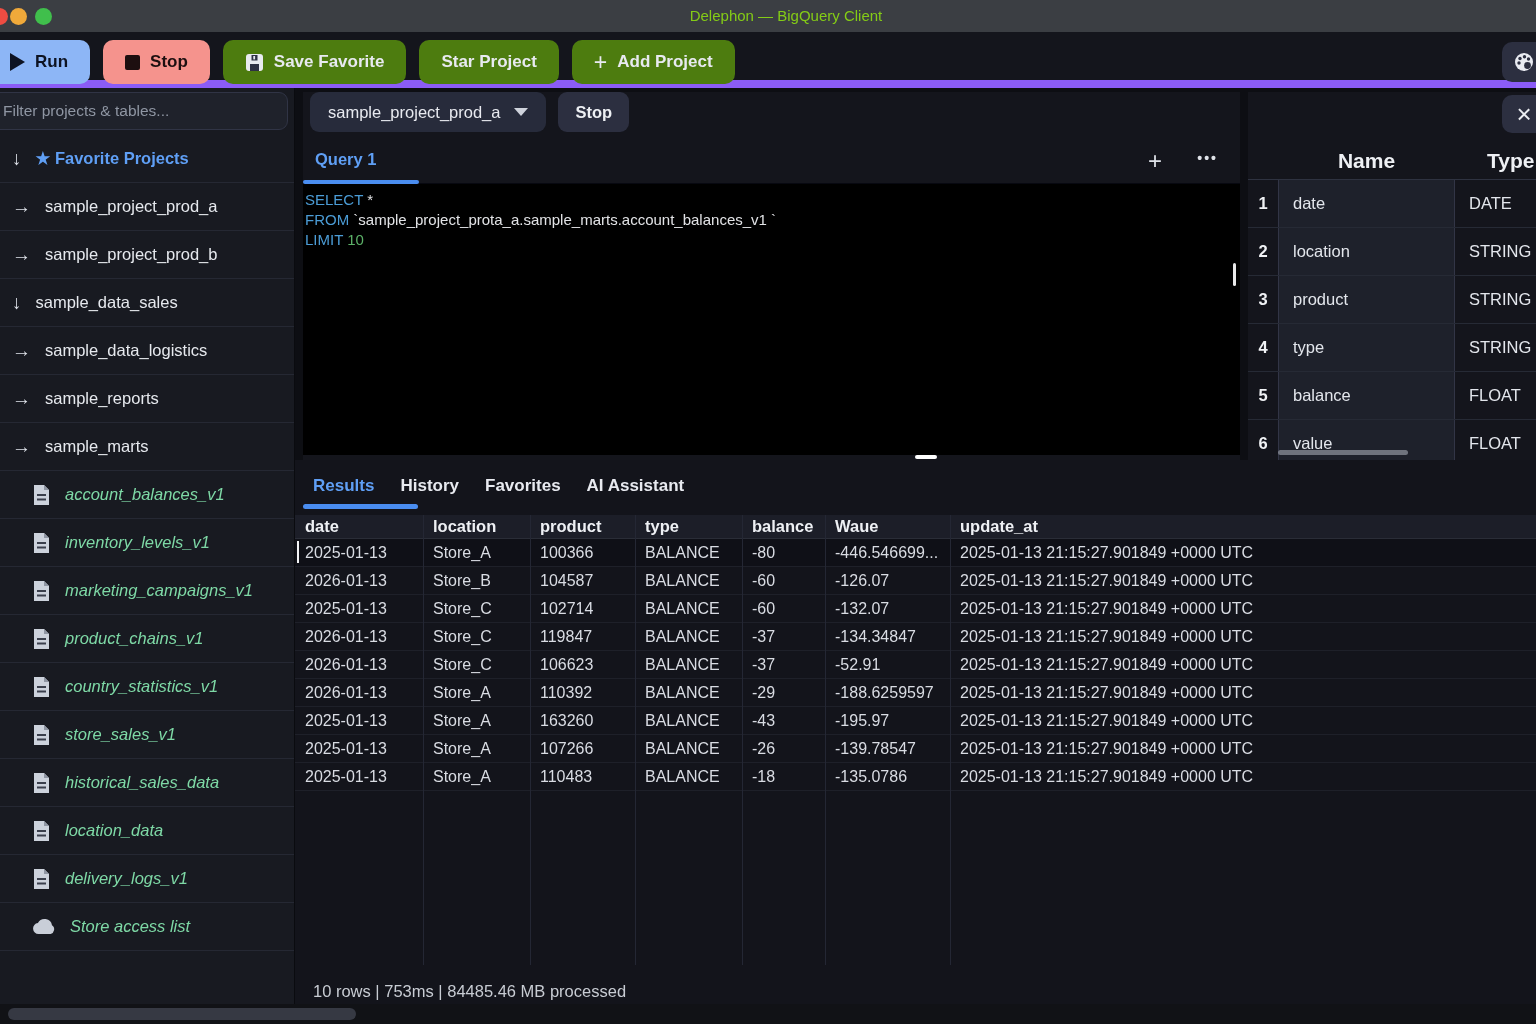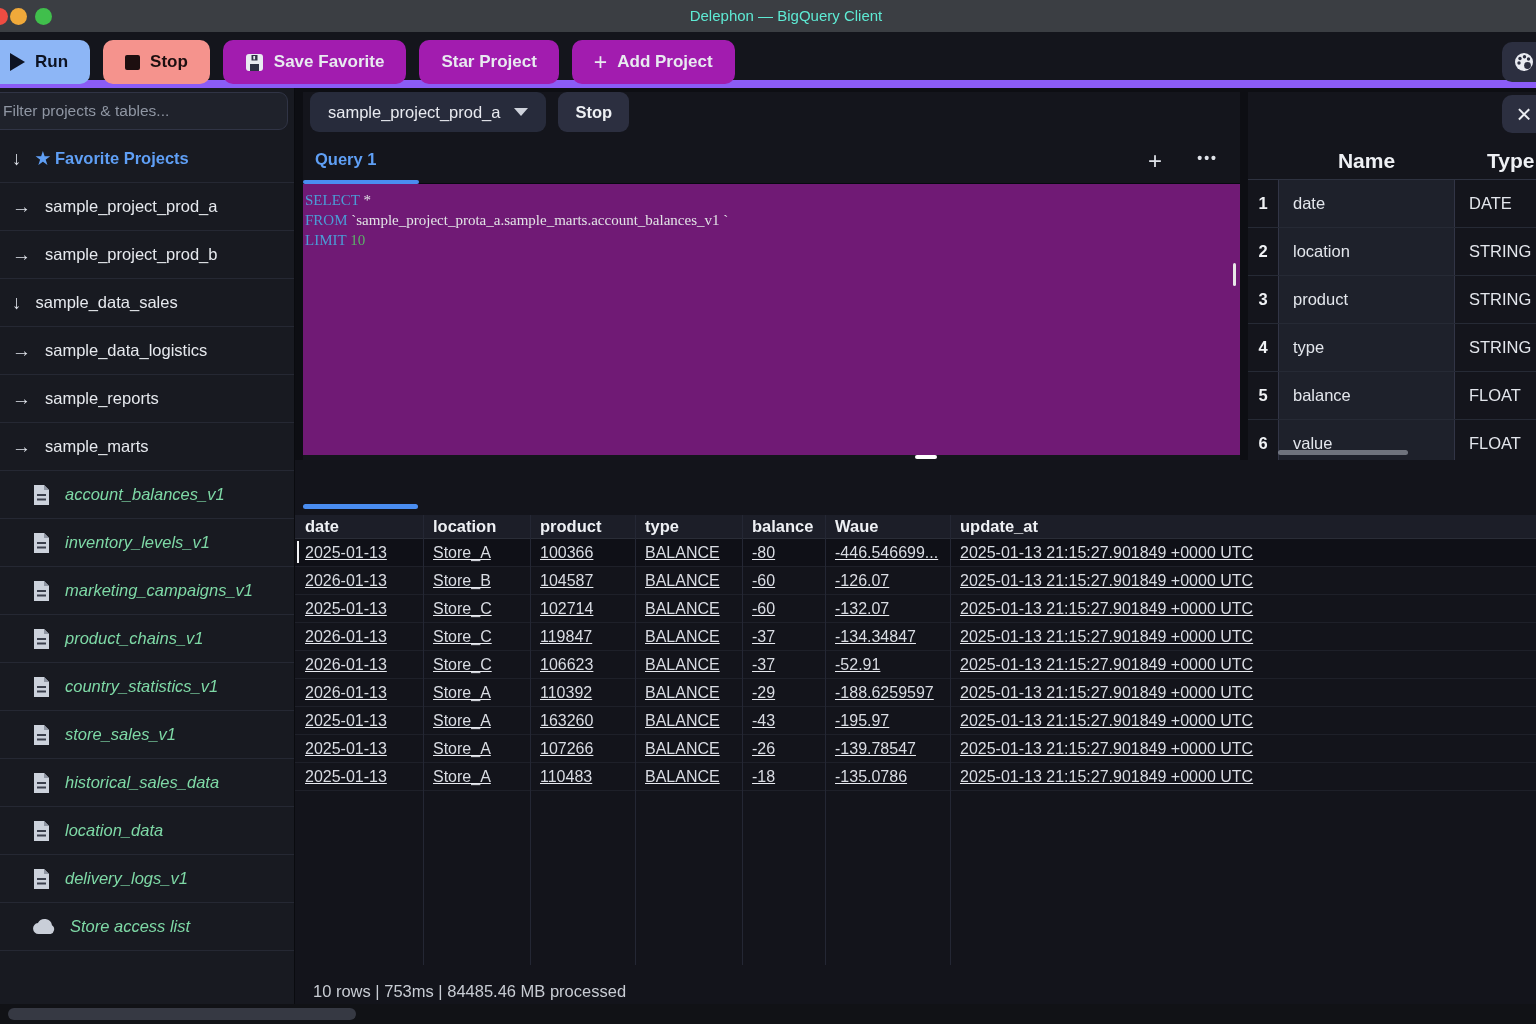--- a/index.html
+++ b/index.html
@@ -2,31 +2,31 @@
 <html><head>
 <meta charset="utf-8">
 <style>
   *{margin:0;padding:0;box-sizing:border-box;}
   html,body{width:1536px;height:1024px;overflow:hidden;}
   body{position:relative;background:#0d0e13;font-family:"Liberation Sans",sans-serif;color:#e8eaf0;}
 
   
   .titlebar{position:absolute;left:0;top:0;width:1536px;height:32px;background:#3b3e43;}
   .title{position:absolute;left:0;right:0;top:0;height:32px;line-height:32px;text-align:center;
-         font-size:15px;color:#5eead4;margin-left:36px;}
+         font-size:15px;color:#84cc16;margin-left:36px;}
   .tl{position:absolute;top:7.5px;width:17px;height:17px;border-radius:50%;}
   .tl-red{left:-9px;background:#ee4c42;}
   .tl-yellow{left:10px;background:#f0a93a;}
   .tl-green{left:35px;background:#40bf4c;}
 
   
   .toolbar{position:absolute;left:0;top:32px;width:1536px;height:56px;background:#14151c;border-bottom:8px solid #8b5cf6;}
   .toolbar-btns{position:absolute;left:-12px;top:8px;display:flex;gap:13px;align-items:center;}
   .btn{height:44px;border-radius:10px;display:flex;align-items:center;gap:10px;padding:0 22px;
-       font-weight:bold;font-size:17px;background:#a21caf;color:#e8eaf0;cursor:default;}
+       font-weight:bold;font-size:17px;background:#4d7c0f;color:#e8eaf0;cursor:default;}
   .btn-run{background:#8db6f6;color:#0d1322;}
   .btn-stop{background:#f5938d;color:#1d0f10;}
   .play-ic{width:0;height:0;border-left:15px solid #0d1322;border-top:9px solid transparent;border-bottom:9px solid transparent;}
   .square-ic{width:15px;height:15px;background:#1d0f10;border-radius:2px;}
   .plus-ic{font-size:23px;font-weight:400;line-height:1;}
   .tool-right{position:absolute;right:-10px;top:10px;width:44px;height:40px;border-radius:10px;background:#2c2f40;
               display:flex;align-items:center;justify-content:center;}
 
   
   .sidebar{position:absolute;left:0;top:88px;width:295px;height:936px;background:#181a21;border-right:1px solid #0a0b0f;overflow:hidden;}
@@ -54,22 +54,22 @@
   .proj-select{height:40px;background:#272b3b;border-radius:9px;display:flex;align-items:center;gap:14px;
                padding:0 18px;font-size:16.5px;color:#e8eaf0;}
   .caret{width:0;height:0;border-left:7px solid transparent;border-right:7px solid transparent;border-top:8px solid #cfd3dc;}
   .stop-sm{height:40px;background:#2c2f40;border-radius:9px;display:flex;align-items:center;padding:0 17px;
            font-size:16.5px;font-weight:bold;color:#eef0f4;}
   .tabbar{position:absolute;left:0;top:48px;width:937px;height:44px;border-bottom:1px solid #070810;}
   .q-tab{position:absolute;left:12px;top:10px;font-size:16.5px;font-weight:bold;color:#5f9ff5;}
   .q-underline{position:absolute;left:0;top:40px;width:116px;height:4px;background:#4a8df0;border-radius:3px;}
   .q-plus{position:absolute;right:78px;top:7px;font-size:24px;font-weight:300;color:#dfe2e8;}
   .q-more{position:absolute;right:22px;top:10px;font-size:14px;font-weight:bold;letter-spacing:2px;color:#dfe2e8;}
-  .code{position:absolute;left:0;top:92px;width:937px;height:271px;background:#701a75;padding:6px 2px;
-        font-family:Liberation Serif, serif;font-size:15px;line-height:20px;}
+  .code{position:absolute;left:0;top:92px;width:937px;height:271px;background:#000000;padding:6px 2px;
+        font-family:Liberation Sans, sans-serif;font-size:15px;line-height:20px;}
   .sql-kw{color:#4b9cd6;}
   .sql-rest{color:#e2e3e6;}
   .sql-rest[data-rt="number"]{color:#5cb168;}
   .ed-scroll{position:absolute;right:4px;top:171px;width:3px;height:23px;background:#e8e8e8;border-radius:2px;}
   .splitter-handle{position:absolute;left:915px;top:455px;width:22px;height:4px;background:#fff;border-radius:2px;z-index:5;}
 
   
   .schema{position:absolute;left:1248px;top:92px;width:288px;height:368px;background:#14151c;overflow:hidden;}
   .close-btn{position:absolute;right:-10px;top:3px;width:44px;height:38px;border-radius:10px;background:#2c2f40;
              display:flex;align-items:center;justify-content:center;font-size:26px;color:#eceef2;}
@@ -88,21 +88,21 @@
 
   
   .results{position:absolute;left:295px;top:460px;width:1241px;height:544px;background:#13141b;}
   .r-tabs{position:absolute;left:18px;top:16px;display:flex;gap:26px;font-size:17px;font-weight:bold;color:#e8eaf0;}
   .r-tab[data-active="true"]{color:#5f9ff5;}
   .r-underline{position:absolute;left:8px;top:44px;width:115px;height:5px;background:#4a8df0;border-radius:3px;}
   .r-grid{display:grid;grid-template-columns:128px 107px 105px 107px 83px 125px 1fr;}
   .r-head{position:absolute;left:0;top:55px;width:1241px;height:24px;background:#1c1e28;border-bottom:1px solid #2a2d37;
           font-weight:bold;font-size:16.5px;color:#eef0f4;align-items:center;}
   .r-head>div{padding-left:10px;}
-  .results-body{position:absolute;left:0;top:79px;width:1241px;text-decoration:underline;}
+  .results-body{position:absolute;left:0;top:79px;width:1241px;}
   .r-row{height:28px;border-bottom:1px solid #1e2029;font-size:16px;color:#d9dce3;align-items:center;}
   .r-row>div{padding-left:10px;white-space:nowrap;overflow:hidden;}
   .results-body div.r-row:first-of-type{background:#0f1017;}
   .col-line{position:absolute;top:55px;width:1px;height:450px;background:#242734;}
   .status{position:absolute;left:18px;top:522px;font-size:16.5px;color:#c8ccd3;}
   .text-cursor{position:absolute;left:2px;top:81px;width:2px;height:22px;background:#f2f3f5;}
 
   svg{display:block;}
 </style>
 </head>
@@ -400,20 +400,31 @@
         <div class="sch-num">6</div>
         <div class="sch-name">value</div>
         <div class="sch-type">FLOAT</div>
       </div>
 
   </div>
   <div class="sch-scroll"></div>
 </div>
 
 <div class="results">
+  <div class="r-tabs">
+
+      <div class="r-tab" data-active="true">Results</div>
+
+      <div class="r-tab" data-active="false">History</div>
+
+      <div class="r-tab" data-active="false">Favorites</div>
+
+      <div class="r-tab" data-active="false">AI Assistant</div>
+
+  </div>
   <div class="r-underline"></div>
 
   <div class="r-head r-grid">
     <div>date</div>
     <div>location</div>
     <div>product</div>
     <div>type</div>
     <div>balance</div>
     <div>Waue</div>
     <div>update_at</div>

